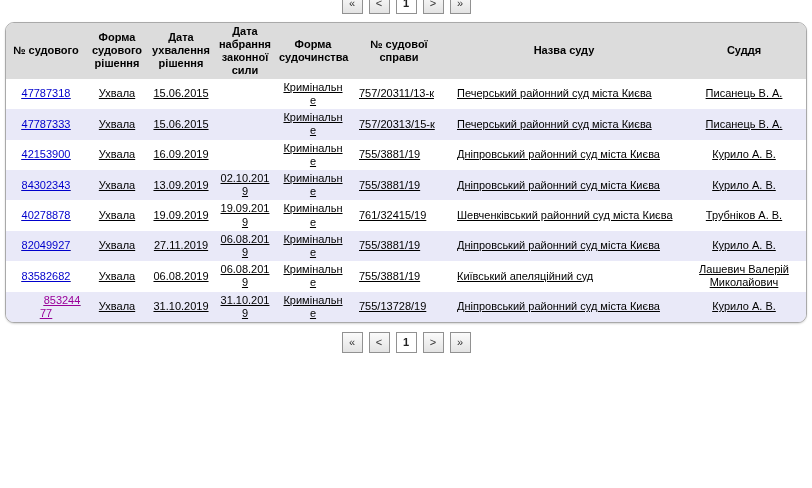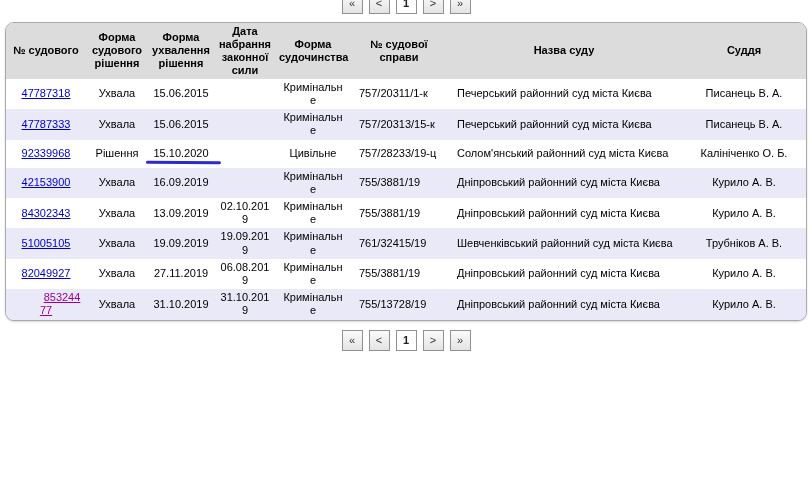--- a/index.html
+++ b/index.html
@@ -23,21 +23,21 @@
   
   .tablewrap{
     margin:0 5px;border:1px solid #a9a9a9;border-radius:9px;
     overflow:hidden;background:#fff;box-shadow:0 1px 2px #d6d6d6;
   }
   table{width:100%;border-collapse:collapse;table-layout:fixed;}
   thead th{
     background:#dcdcdc;font-weight:bold;text-align:center;vertical-align:middle;
     height:46px;padding:2px 3px;font-size:11px;line-height:1.18;
   }
-  tbody tr{height:28px;}
+  tbody tr{height:28px;text-decoration:underline;}
   tbody tr:nth-child(even){background:#e9e9f8;}
   tbody td{
     padding:2px 5px;vertical-align:middle;text-align:center;
     font-size:11px;line-height:1.2;word-wrap:break-word;
   }
   td.al{text-align:left;padding-left:9px;}
   a.declink{color:#0000cc;text-decoration:underline;cursor:pointer;}
   a.declink.visited{color:#990099;margin-left:32px;}
   
   .annotated{position:relative;display:inline-block;}
@@ -66,58 +66,48 @@
         <col style="width:62px">
       <col style="width:74px">
         <col style="width:98px">
         <col style="width:232px">
         <col style="width:128px">
     </colgroup>
     <thead>
       <tr>
         <th>№ судового</th>
         <th>Форма судового рішення</th>
-        <th>Форма ухвалення рішення</th>
+        <th>Дата ухвалення рішення</th>
         <th>Дата набрання законної сили</th>
         <th>Форма судочинства</th>
         <th>№ судової справи</th>
         <th>Назва суду</th>
         <th>Суддя</th>
       </tr>
     </thead>
     <tbody id="tbody">
         <tr>
           <td><a class="declink">47787318</a></td>
           <td>Ухвала</td>
           <td>15.06.2015</td>
           <td></td>
           <td>Кримінальне</td>
-          <td class="al">757/20311/1-к</td>
+          <td class="al">757/20311/13-к</td>
           <td class="al">Печерський районний суд міста Києва</td>
           <td>Писанець В. А.</td>
         </tr>
         <tr>
           <td><a class="declink">47787333</a></td>
           <td>Ухвала</td>
           <td>15.06.2015</td>
           <td></td>
           <td>Кримінальне</td>
           <td class="al">757/20313/15-к</td>
           <td class="al">Печерський районний суд міста Києва</td>
           <td>Писанець В. А.</td>
-        </tr>
-        <tr>
-          <td><a class="declink">92339968</a></td>
-          <td>Рішення</td>
-          <td><span class="annotated">15.10.2020</span></td>
-          <td></td>
-          <td>Цивільне</td>
-          <td class="al">757/28233/19-ц</td>
-          <td class="al">Солом'янський районний суд міста Києва</td>
-          <td>Калініченко О. Б.</td>
         </tr>
         <tr>
           <td><a class="declink">42153900</a></td>
           <td>Ухвала</td>
           <td>16.09.2019</td>
           <td></td>
           <td>Кримінальне</td>
           <td class="al">755/3881/19</td>
           <td class="al">Дніпровський районний суд міста Києва</td>
           <td>Курило А. В.</td>
@@ -126,38 +116,48 @@
           <td><a class="declink">84302343</a></td>
           <td>Ухвала</td>
           <td>13.09.2019</td>
           <td>02.10.2019</td>
           <td>Кримінальне</td>
           <td class="al">755/3881/19</td>
           <td class="al">Дніпровський районний суд міста Києва</td>
           <td>Курило А. В.</td>
         </tr>
         <tr>
-          <td><a class="declink">51005105</a></td>
+          <td><a class="declink">40278878</a></td>
           <td>Ухвала</td>
           <td>19.09.2019</td>
           <td>19.09.2019</td>
           <td>Кримінальне</td>
           <td class="al">761/32415/19</td>
           <td class="al">Шевченківський районний суд міста Києва</td>
           <td>Трубніков А. В.</td>
         </tr>
         <tr>
           <td><a class="declink">82049927</a></td>
           <td>Ухвала</td>
           <td>27.11.2019</td>
           <td>06.08.2019</td>
           <td>Кримінальне</td>
           <td class="al">755/3881/19</td>
           <td class="al">Дніпровський районний суд міста Києва</td>
           <td>Курило А. В.</td>
+        </tr>
+        <tr>
+          <td><a class="declink">83582682</a></td>
+          <td>Ухвала</td>
+          <td>06.08.2019</td>
+          <td>06.08.2019</td>
+          <td>Кримінальне</td>
+          <td class="al">755/3881/19</td>
+          <td class="al">Київський апеляційний суд</td>
+          <td>Лашевич Валерій Миколайович</td>
         </tr>
         <tr>
           <td><a class="declink visited">85324477</a></td>
           <td>Ухвала</td>
           <td>31.10.2019</td>
           <td>31.10.2019</td>
           <td>Кримінальне</td>
           <td class="al">755/13728/19</td>
           <td class="al">Дніпровський районний суд міста Києва</td>
           <td>Курило А. В.</td>

